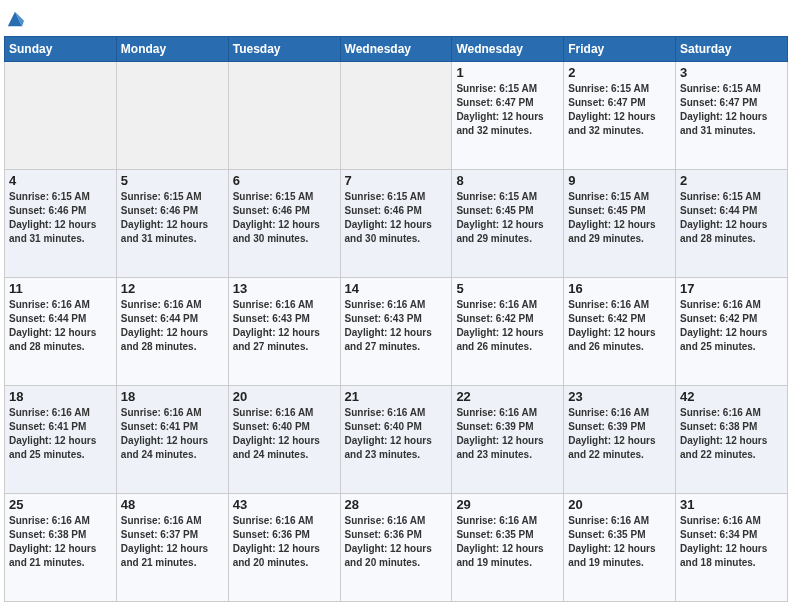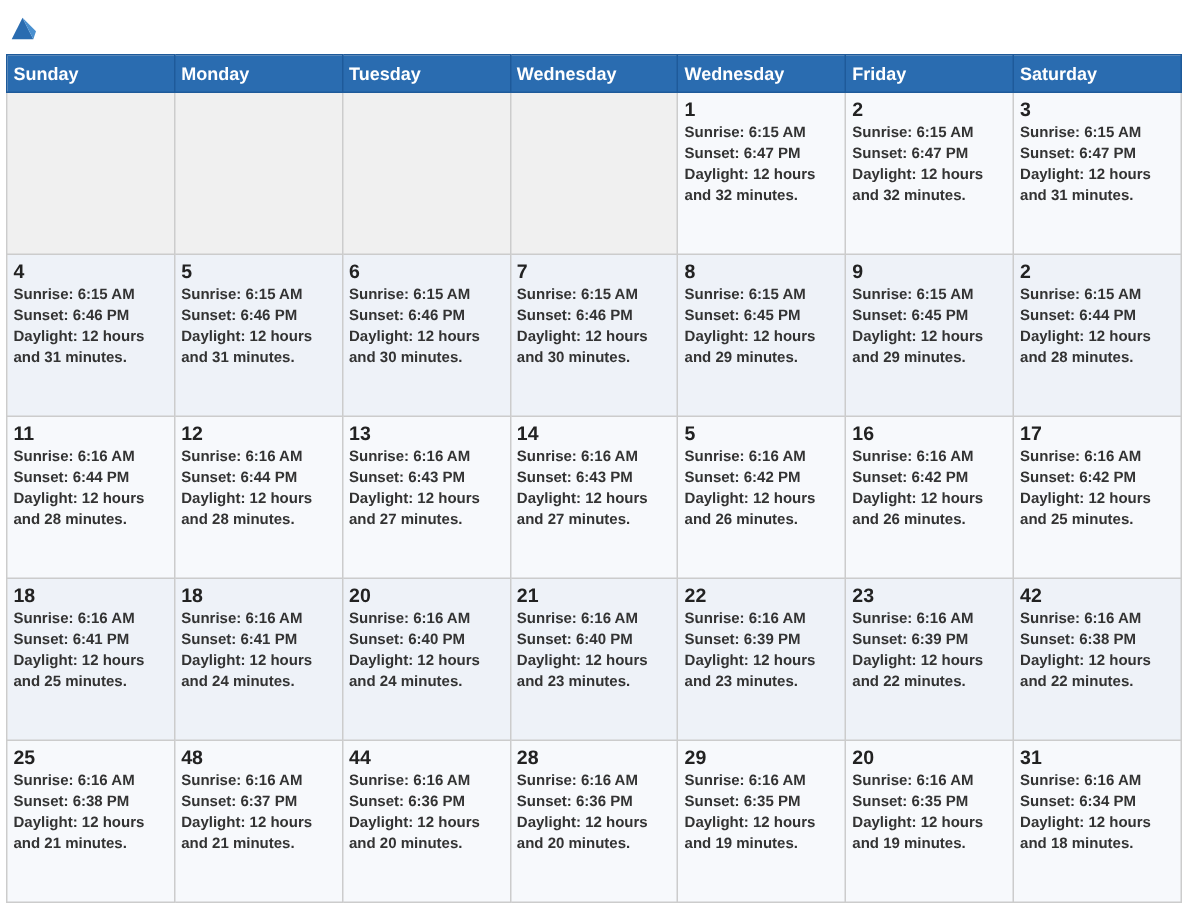--- a/index.html
+++ b/index.html
@@ -330,21 +330,21 @@
 and 21 minutes.</div>
           </td>
           <td>
             <span class="day-num">48</span>
             <div class="day-detail" style="white-space: pre-line;">Sunrise: 6:16 AM
 Sunset: 6:37 PM
 Daylight: 12 hours
 and 21 minutes.</div>
           </td>
           <td>
-            <span class="day-num">44</span>
+            <span class="day-num">43</span>
             <div class="day-detail" style="white-space: pre-line;">Sunrise: 6:16 AM
 Sunset: 6:36 PM
 Daylight: 12 hours
 and 20 minutes.</div>
           </td>
           <td>
             <span class="day-num">28</span>
             <div class="day-detail" style="white-space: pre-line;">Sunrise: 6:16 AM
 Sunset: 6:36 PM
 Daylight: 12 hours

